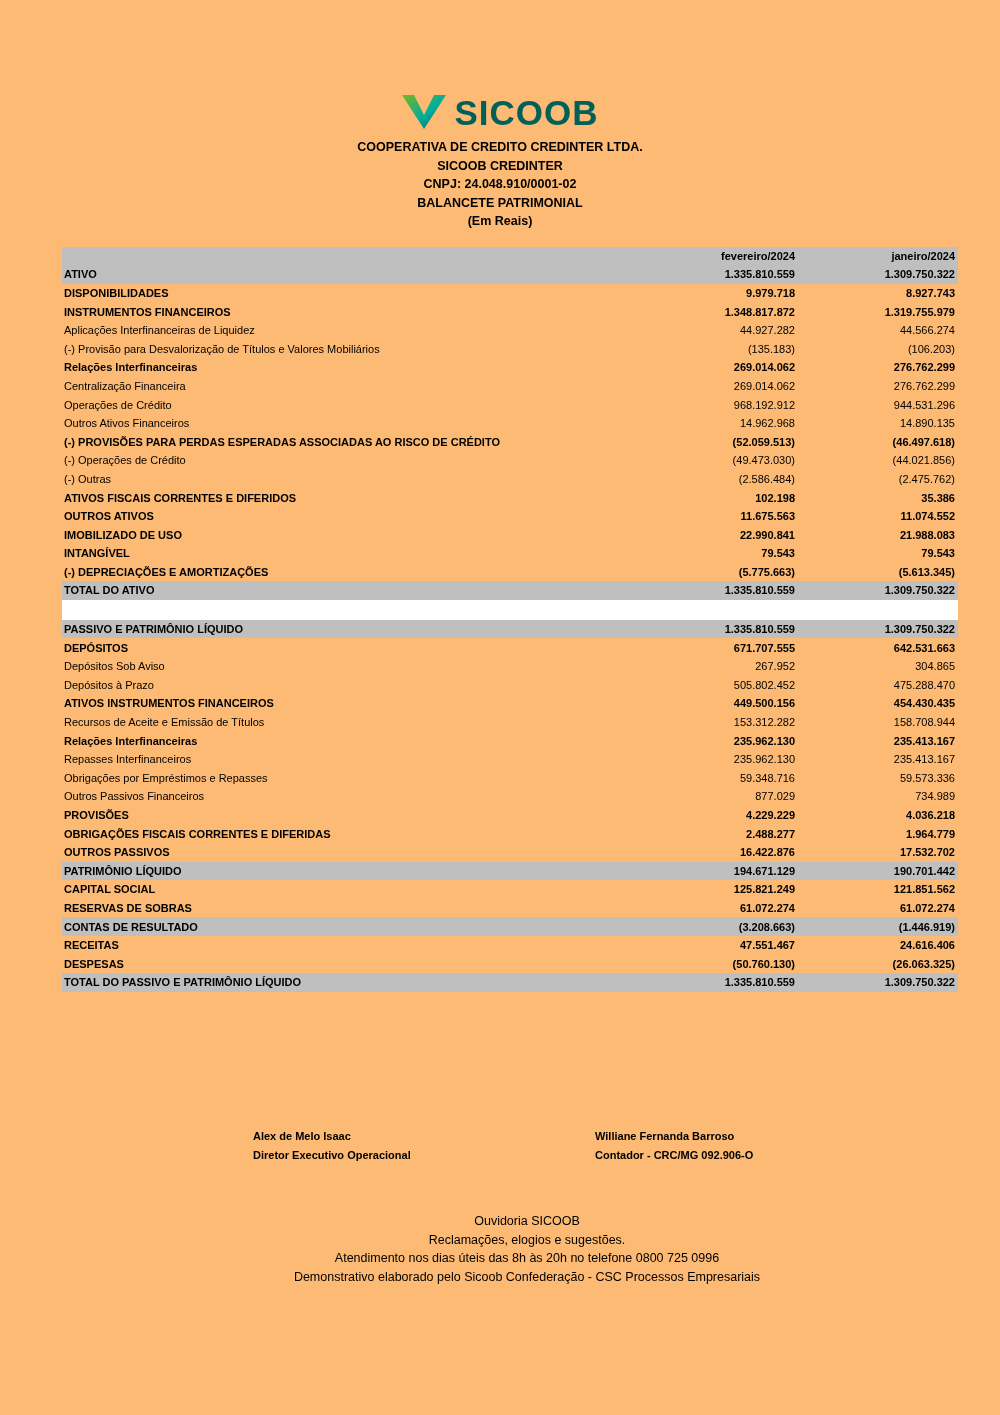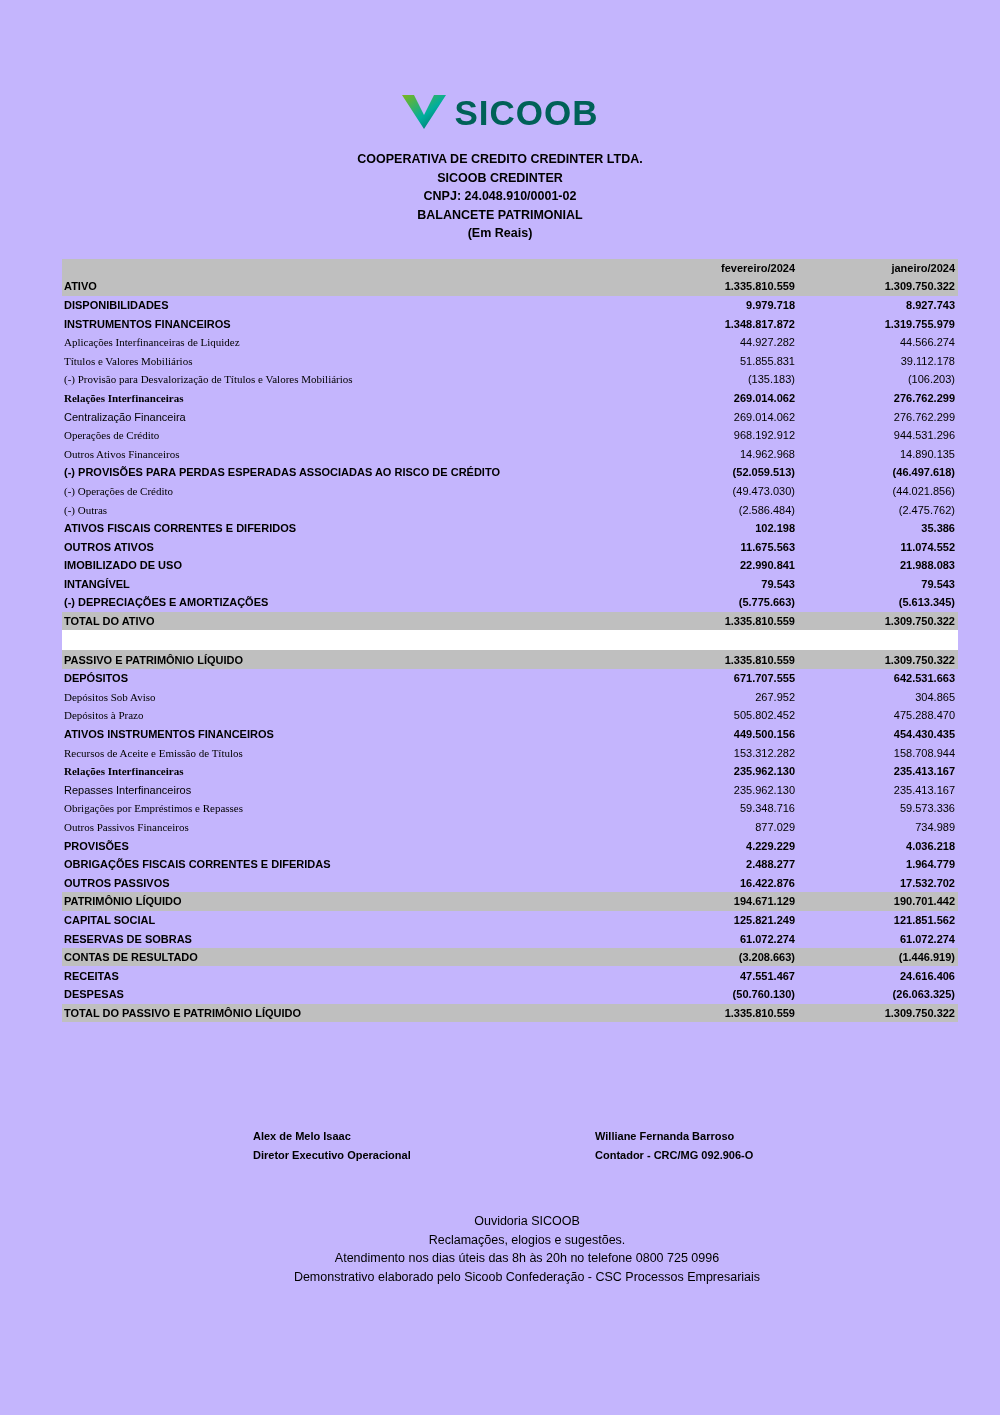--- a/index.html
+++ b/index.html
@@ -1,21 +1,21 @@
 <!DOCTYPE html>
 <html style="--brand: #006158; --gray: #BFBFBF;"><head>
 <meta charset="utf-8">
 <style>
   * { box-sizing: border-box; }
   html, body { margin: 0; padding: 0; background: #ffffff; }
   .page {
     position: relative;
     width: 1000px;
     height: 1415px;
-    background: #c4b5fd;
+    background: #fdba74;
     font-family: "Liberation Sans", sans-serif;
     color: #000000;
     overflow: hidden;
   }
 
   
   .logo-block {
     display: flex;
     justify-content: center;
     align-items: center;
@@ -24,21 +24,21 @@
   }
   .logo-wordmark {
     font-size: 35px;
     font-weight: bold;
     letter-spacing: 1px;
     color: var(--brand, #006158);
   }
 
   
   .doc-header {
-    margin-top: 16px;
+    margin-top: 4px;
     text-align: center;
     font-weight: bold;
     font-size: 12.5px;
     line-height: 18.5px;
   }
 
   
   table.balance {
     margin: 16px 0 0 62px;
     width: 896px;
@@ -54,21 +54,21 @@
     vertical-align: middle;
     font-weight: normal;
     white-space: nowrap;
     overflow: hidden;
   }
   table.balance .num { text-align: right; }
   tr.gray { background: var(--gray, #BFBFBF); }
   tr.bold td { font-weight: bold; }
   thead th.num { font-weight: bold; }
   td.ind0 { padding-left: 2px; }
-  td.ind1 { padding-left: 16px; font-family: Liberation Serif, serif; }
+  td.ind1 { padding-left: 16px; }
   td.ind2 { padding-left: 38px; }
   tr.spacer td { height: 20px; background: #ffffff; }
 
   
   .sig {
     position: absolute;
     top: 1127px;
     font-size: 11px;
     font-weight: bold;
     line-height: 19px;
@@ -146,25 +146,20 @@
           <td class="label ind0">INSTRUMENTOS FINANCEIROS</td>
           <td class="num">1.348.817.872</td>
           <td class="num">1.319.755.979</td>
         </tr>
         <tr>
           <td class="label ind1">Aplicações Interfinanceiras de Liquidez</td>
           <td class="num">44.927.282</td>
           <td class="num">44.566.274</td>
         </tr>
         <tr>
-          <td class="label ind1">Títulos e Valores Mobiliários</td>
-          <td class="num">51.855.831</td>
-          <td class="num">39.112.178</td>
-        </tr>
-        <tr>
           <td class="label ind1">(-) Provisão para Desvalorização de Títulos e Valores Mobiliários</td>
           <td class="num">(135.183)</td>
           <td class="num">(106.203)</td>
         </tr>
         <tr class="bold">
           <td class="label ind1">Relações Interfinanceiras</td>
           <td class="num">269.014.062</td>
           <td class="num">276.762.299</td>
         </tr>
         <tr>

